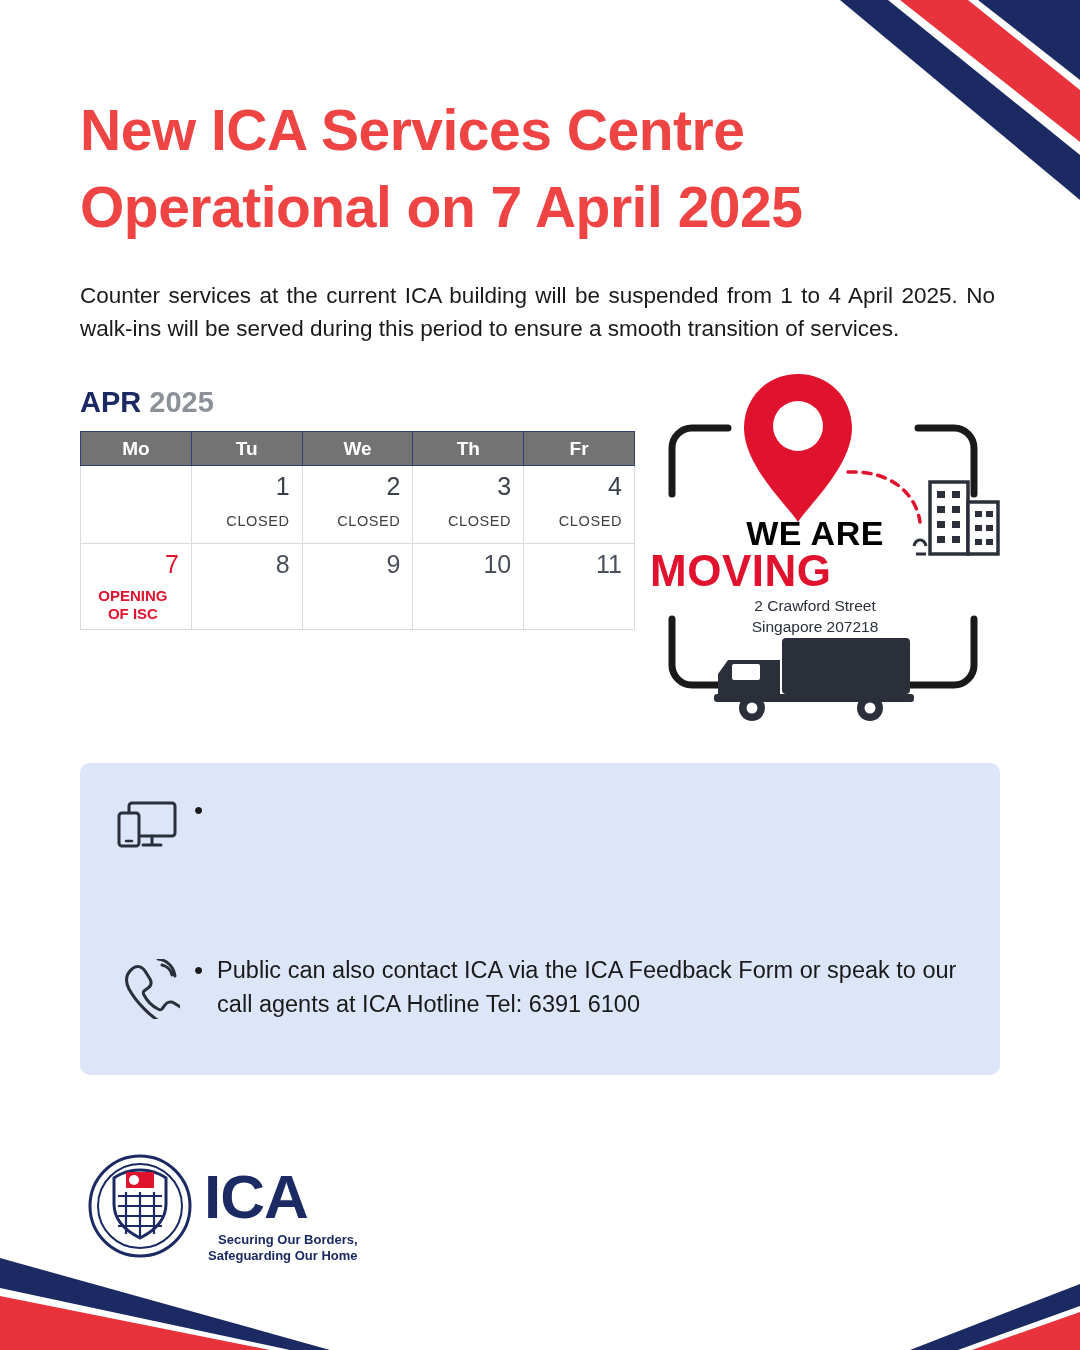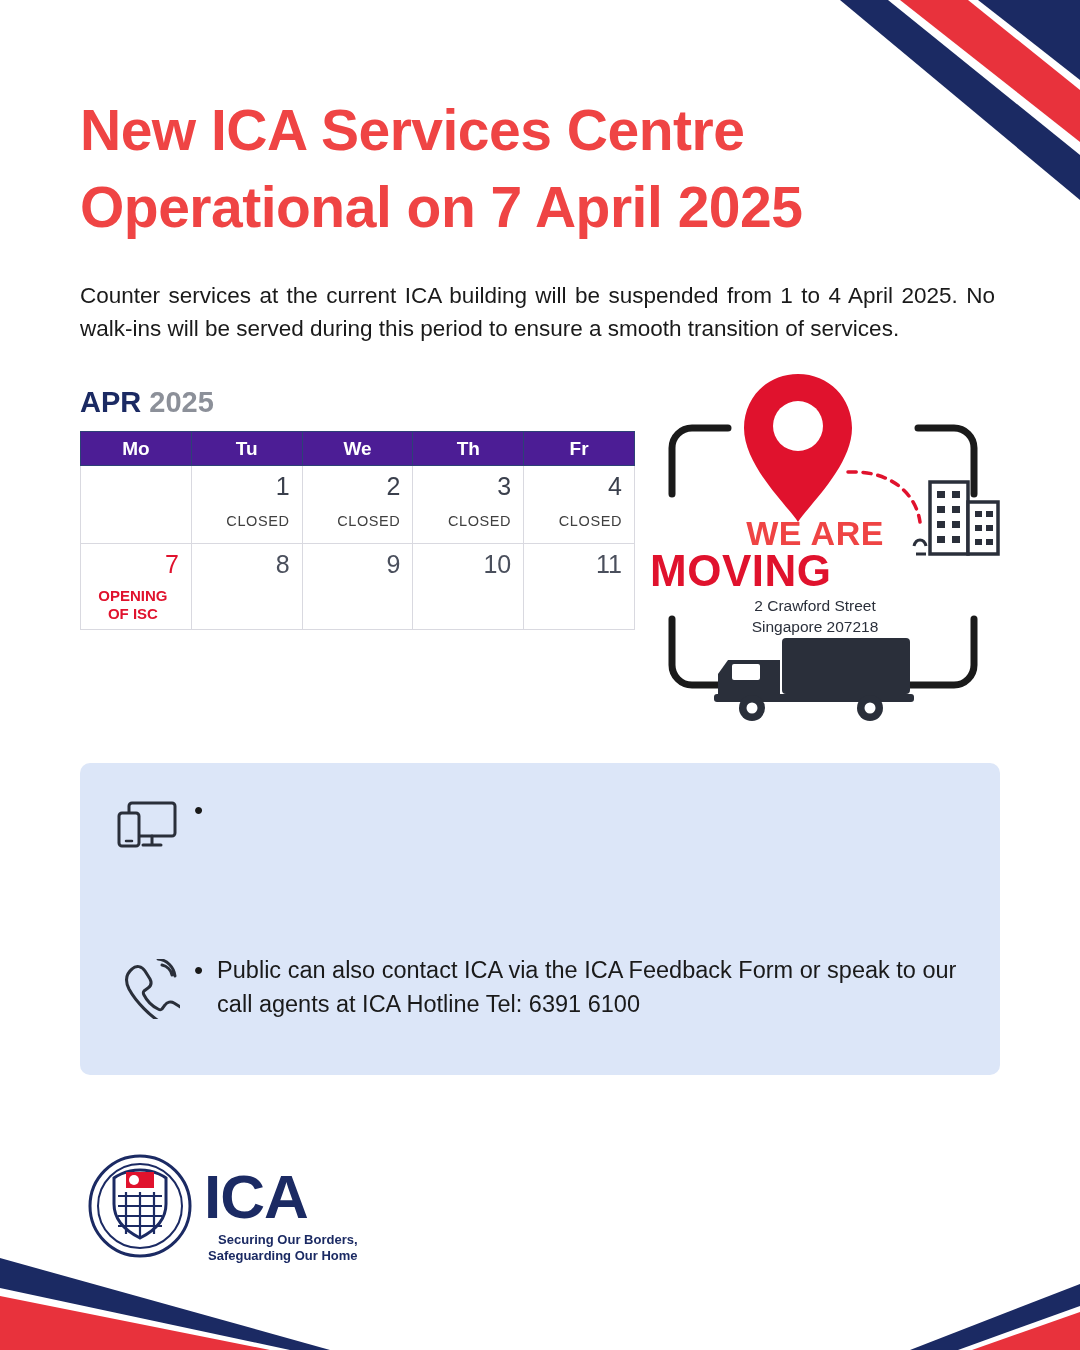--- a/index.html
+++ b/index.html
@@ -33,21 +33,21 @@
     text-align: justify;
     margin-top: 29px;
   }
 
   
   .cal-wrap { position: absolute; left: 80px; top: 378px; width: 555px; margin-top: 8px; }
   .cal-month { font-size: 29px; font-weight: bold; color: #1b2a63; margin-bottom: 12px; }
   .cal-month .yr { color: #8c9099; font-weight: bold; }
   table.cal { border-collapse: collapse; width: 555px; table-layout: fixed; }
   table.cal th {
-    background: #4c1d95; color: #fff; font-size: 19px; font-weight: bold;
+    background: #737373; color: #fff; font-size: 19px; font-weight: bold;
     height: 34px; border: 1px solid #2d4176; text-align: center;
   }
   table.cal td {
     border: 1px solid #d9d9e0; height: 78px; vertical-align: top;
     text-align: right; padding: 8px 12px 6px 6px; position: relative;
   }
   .daynum { font-size: 25px; color: #4a4f5c; line-height: 1; }
   .daynum.dark { color: #3a3f4c; }
   .daynum.red { color: #e0122d; }
   .closed {
@@ -58,21 +58,21 @@
     display: block; text-align: center; font-size: 15px; color: #e0122d;
     font-weight: bold; line-height: 1.2; margin-top: 10px;
   }
   td.wide-first { width: 120px; }
 
   
   .moving { position: absolute; left: 650px; top: 368px; width: 360px; height: 360px; }
   .moving .bracket { position: absolute; left: 18px; top: 56px; width: 310px; height: 265px; }
   .we-are {
     position: absolute; left: 0; top: 146px; width: 330px; text-align: center;
-    font-size: 34px; font-weight: bold; color: #ef4444; letter-spacing: 0.5px;
+    font-size: 34px; font-weight: bold; color: #000000; letter-spacing: 0.5px;
   }
   .moving-word {
     position: absolute; left: 0; top: 178px; width: 330px; 
     font-size: 44px; font-weight: bold; color: #e0122d; letter-spacing: 0.5px;
   }
   .addr {
     position: absolute; left: 0; top: 228px; width: 330px; text-align: center;
     font-size: 15.5px; font-weight: normal; color: #2a2f3a; line-height: 1.35;
   }
 

